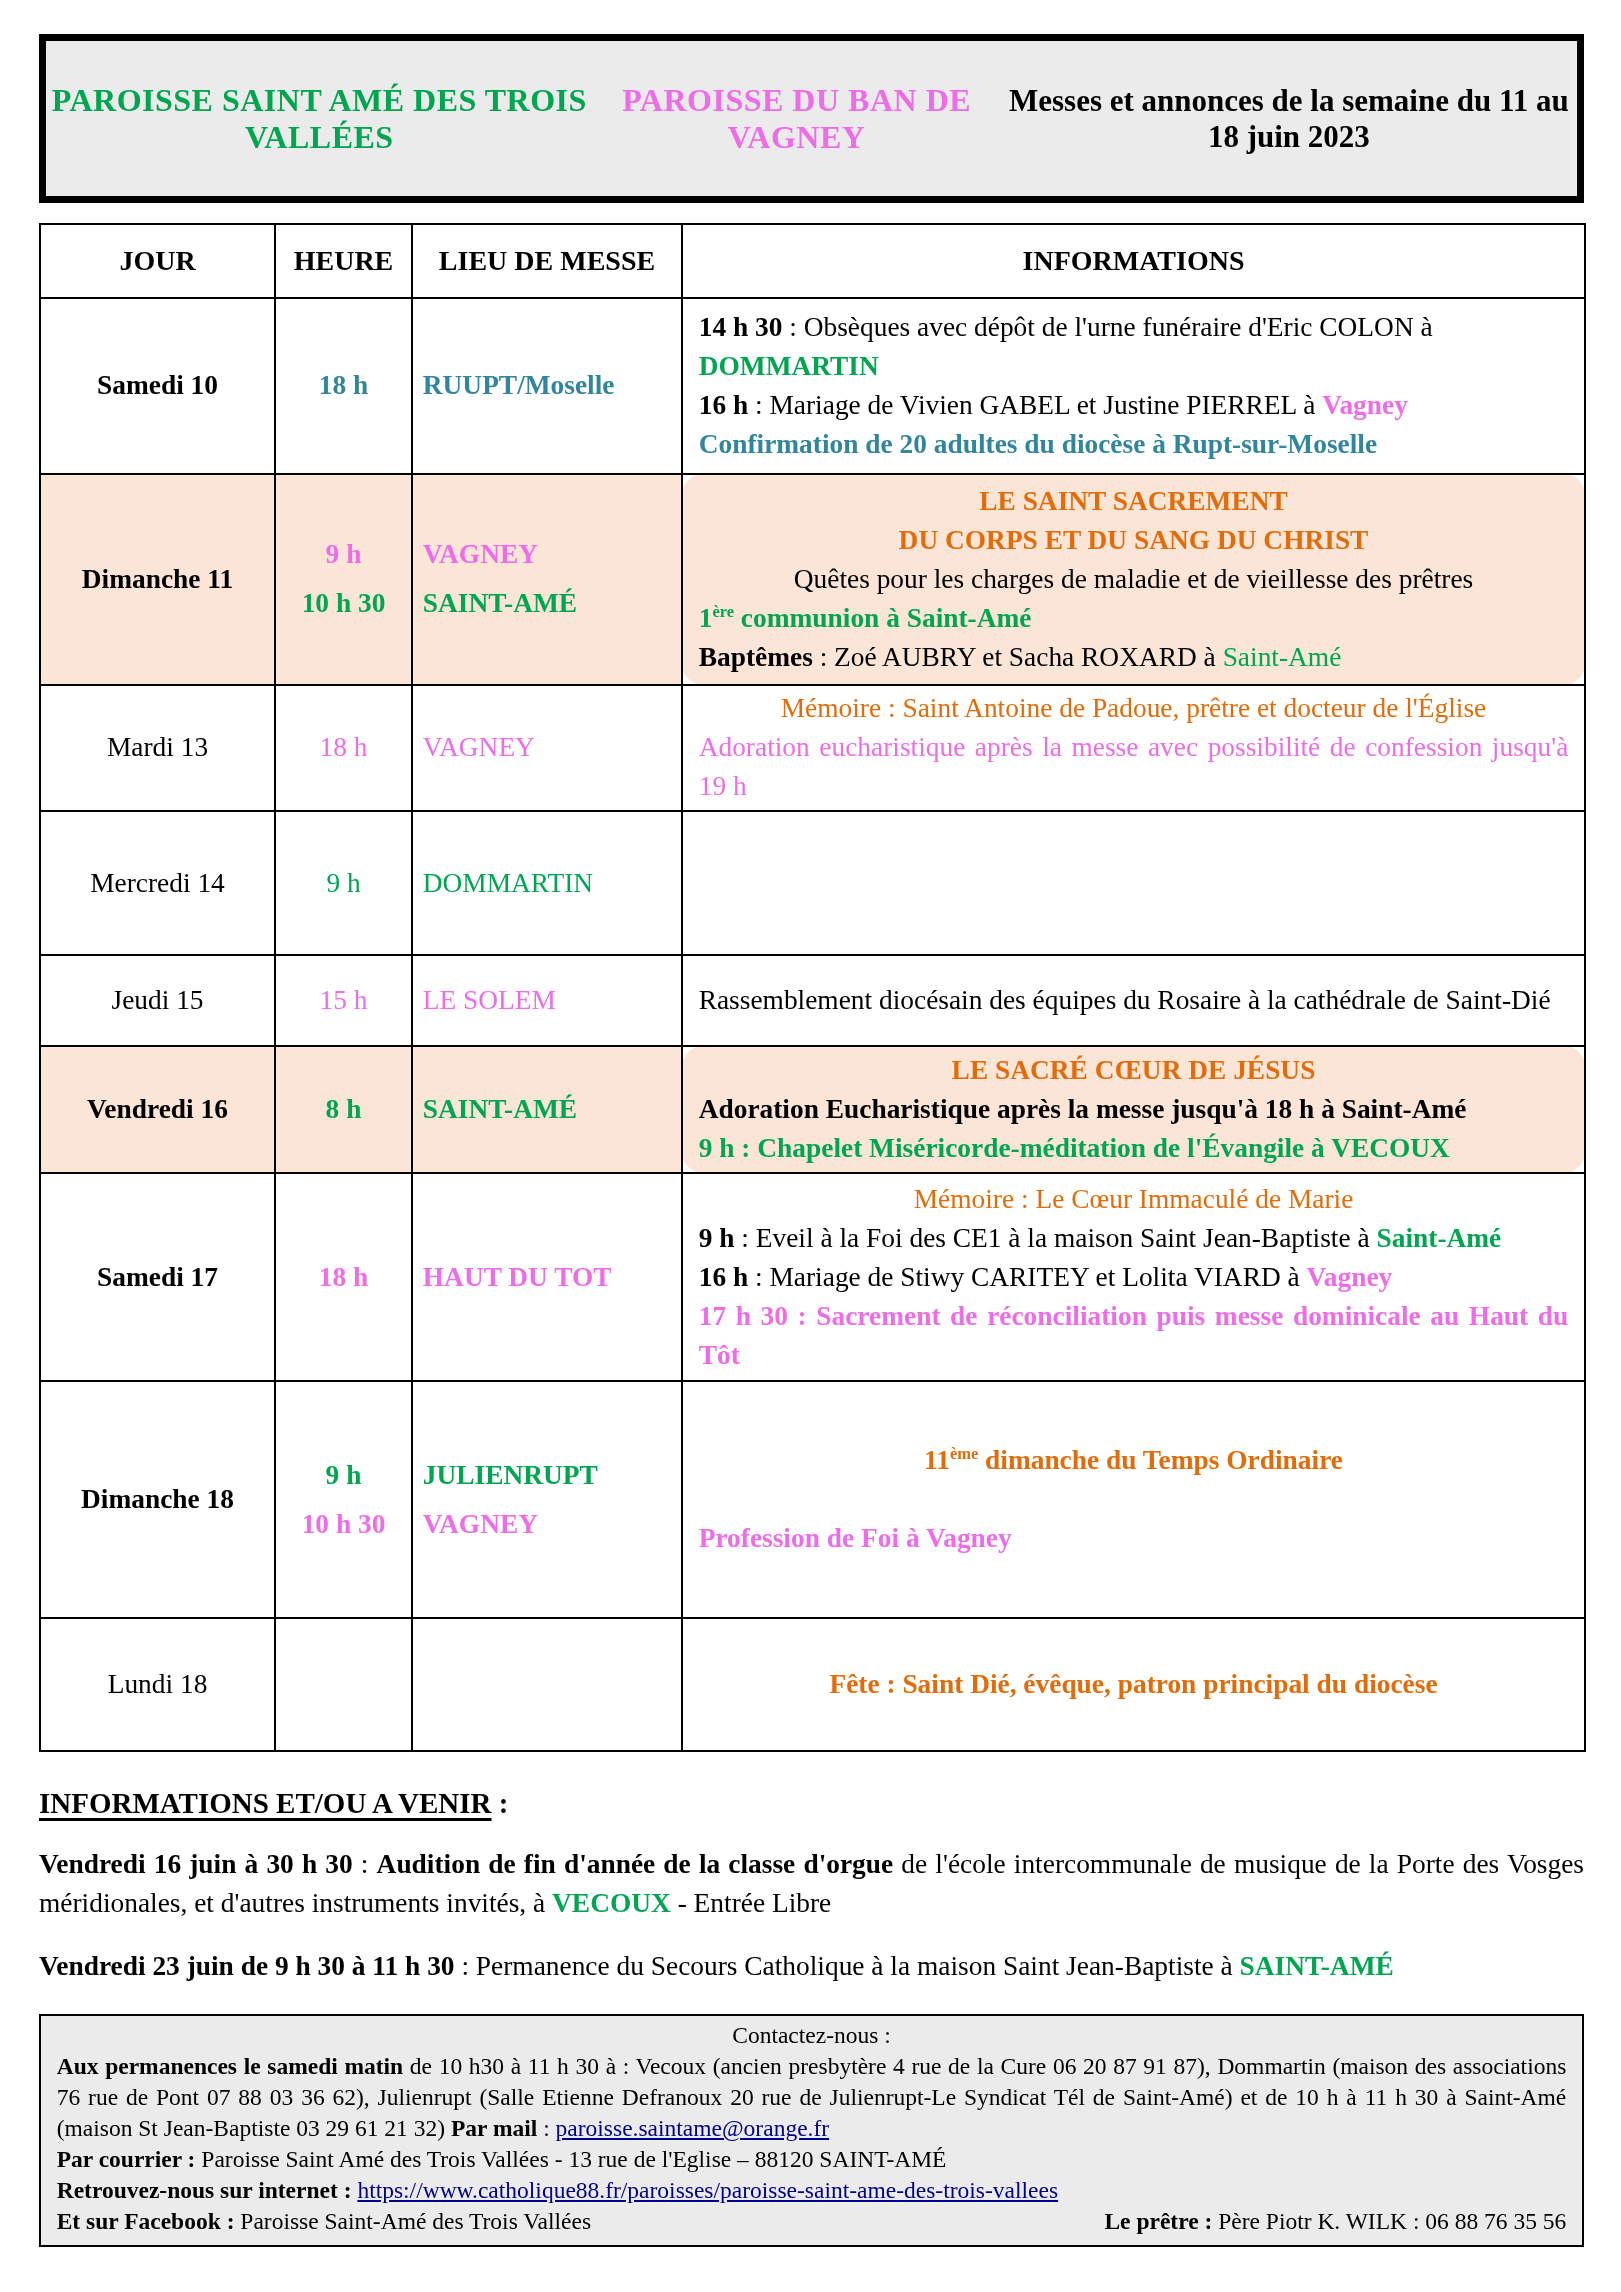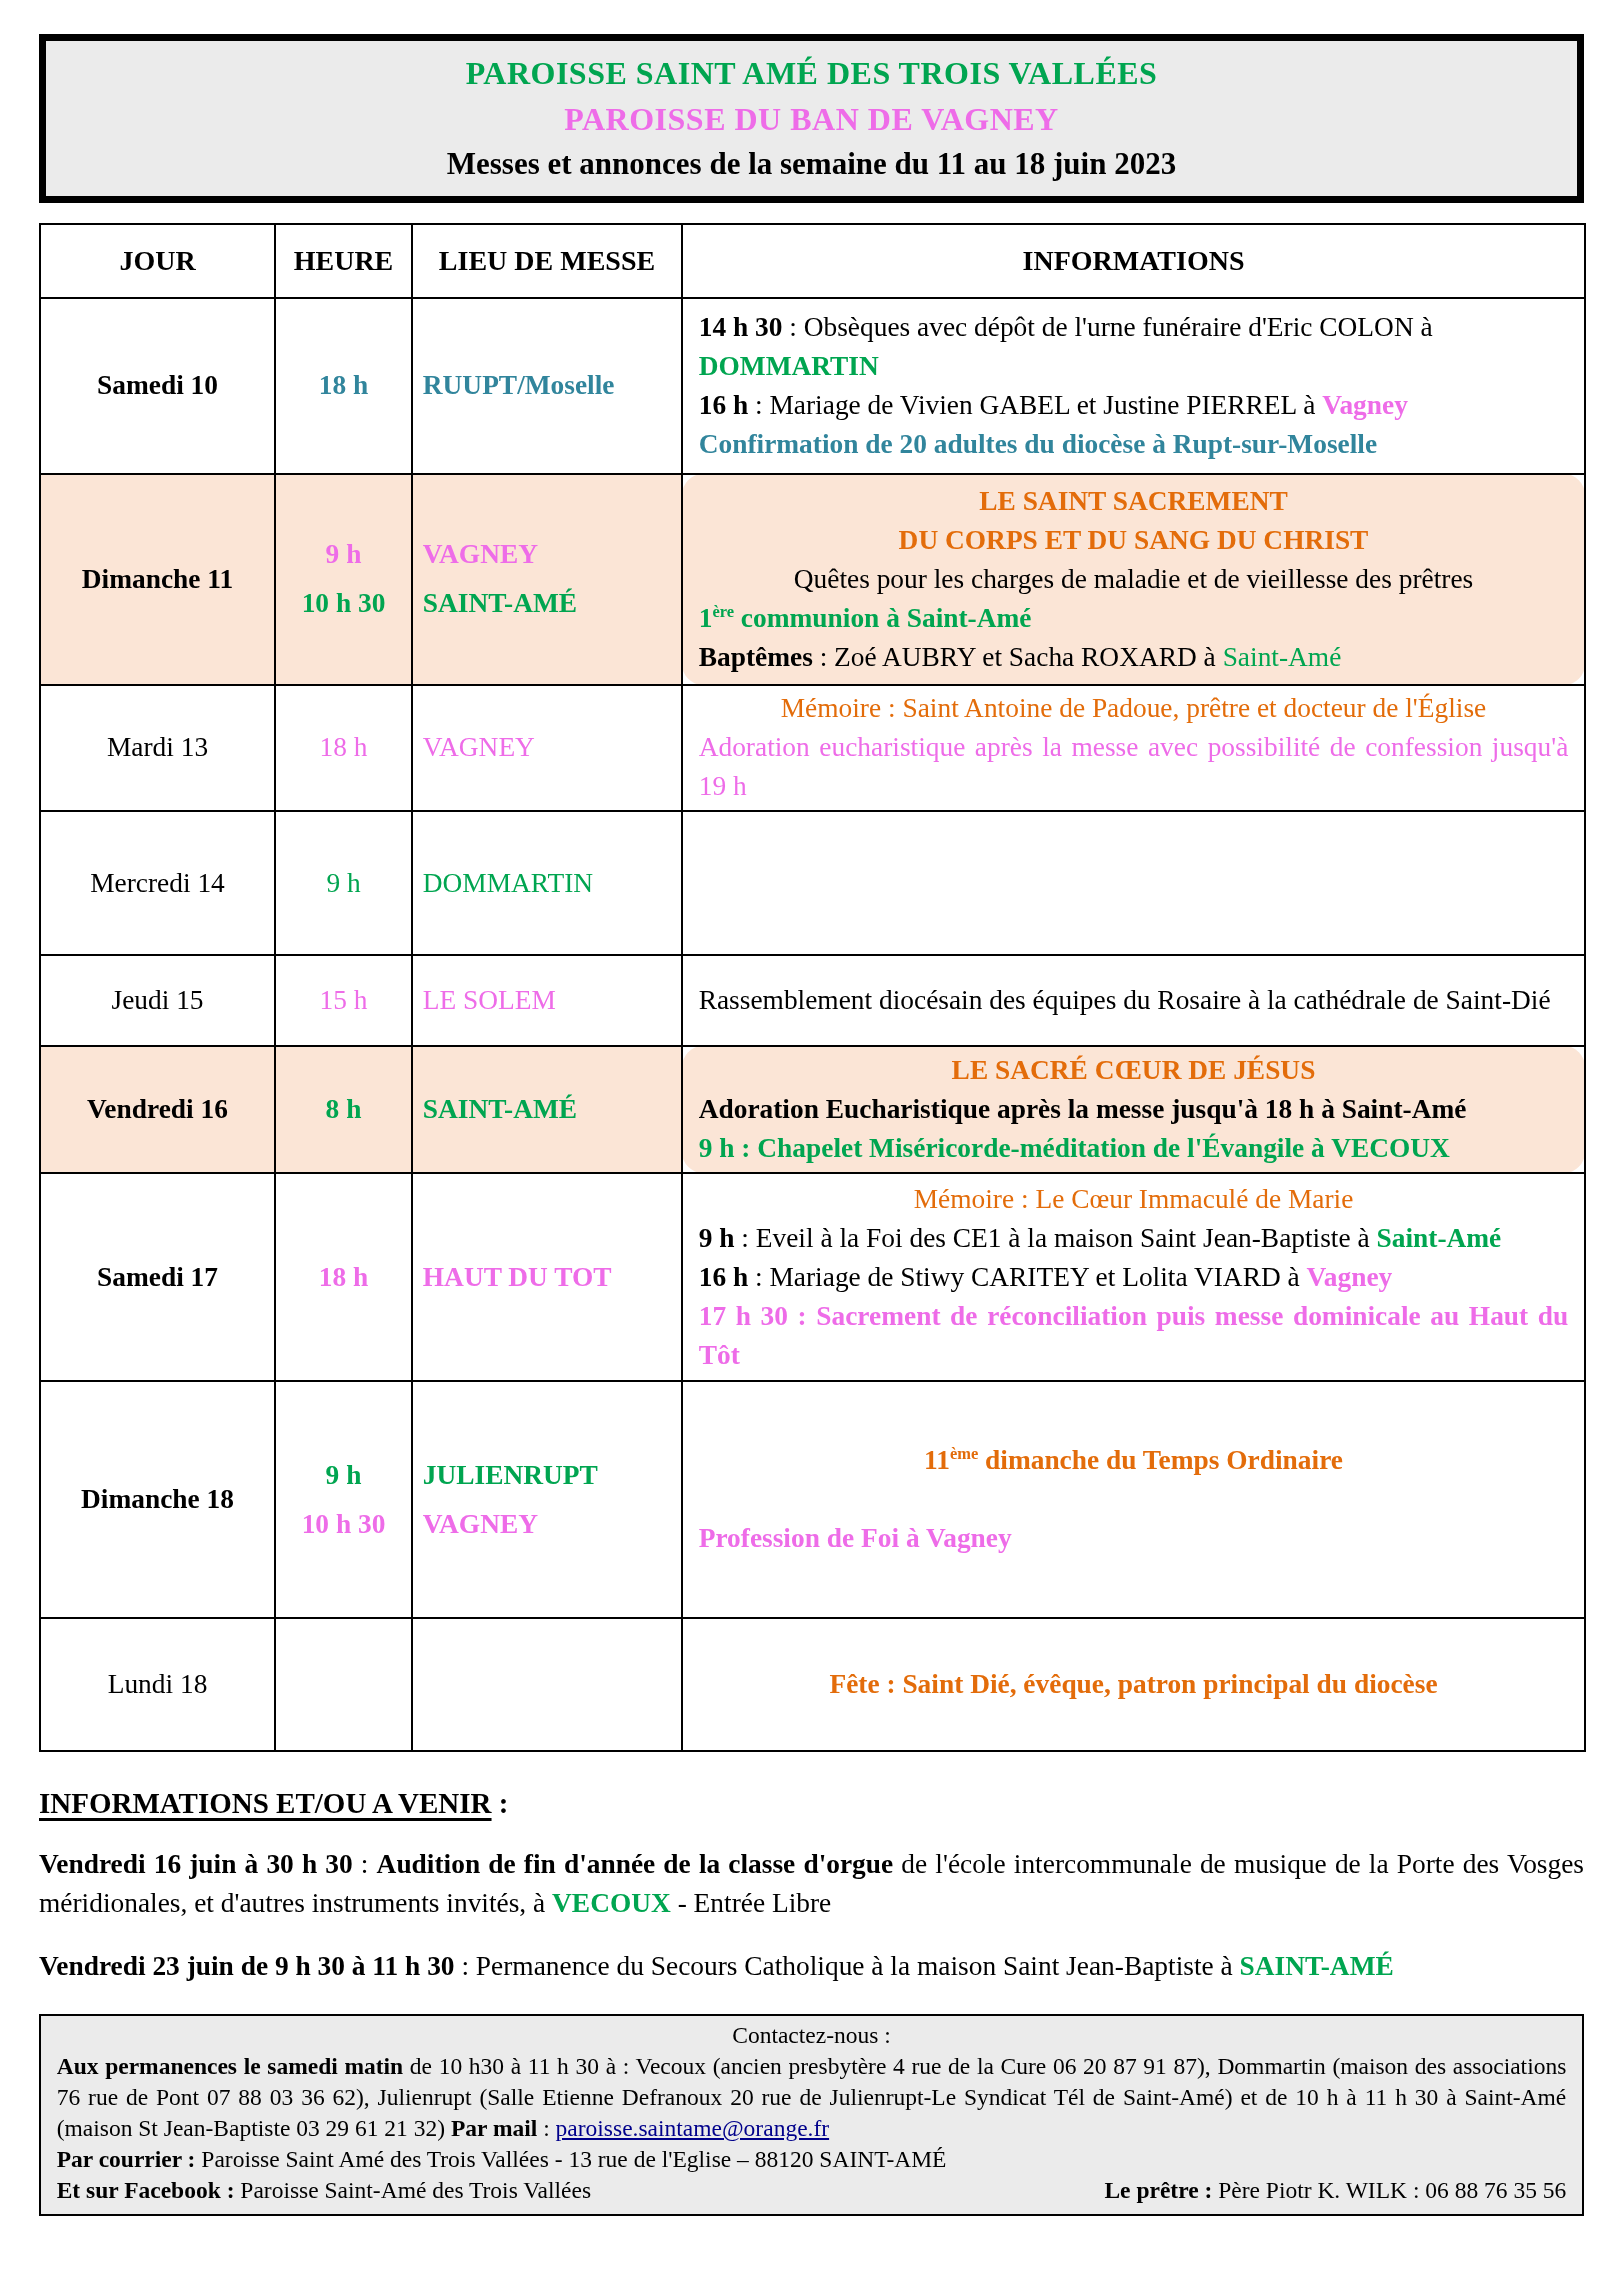--- a/index.html
+++ b/index.html
@@ -15,21 +15,21 @@
   html,body{margin:0;padding:0;}
   body{
     width:1621px;height:2293px;overflow:hidden;background:#ffffff;color:#000;
     font-family:"Liberation Serif","DejaVu Serif",serif;
   }
   .page{padding:34px 37px 0 39px;}
 
   
   .title-box{
     border:7.8px solid #000;background:var(--boxgray);height:169px;
-    display:flex;flex-direction:column;align-items:center;justify-content:center;
+    display:flex;flex-direction:row;align-items:center;justify-content:center;
     gap:8.8px;text-align:center;
   }
   .title-box .t1{font-size:32px;font-weight:bold;color:var(--green);letter-spacing:0.5px;}
   .title-box .t2{font-size:32px;font-weight:bold;color:var(--magenta);letter-spacing:0.5px;}
   .title-box .t3{font-size:31px;font-weight:bold;color:#000;}
 
   
   #sched{
     margin-top:19.6px;width:1547px;border-collapse:collapse;table-layout:fixed;
     border:2.9px solid #000;
@@ -238,20 +238,21 @@
     <div id="coming-paras">
         <div class="para justify"><span class="b">Vendredi 16 juin à 30 h 30</span><span> : </span><span class="b">Audition de fin d'année de la classe d'orgue</span><span> de l'école intercommunale de musique de la Porte des Vosges méridionales, et d'autres instruments invités, à </span><span class="b c-green">VECOUX</span><span> - Entrée Libre</span></div>
         <div class="para justify"><span class="b">Vendredi 23 juin de 9 h 30 à 11 h 30</span><span> : Permanence du Secours Catholique à la maison Saint Jean-Baptiste à </span><span class="b c-green">SAINT-AMÉ</span></div>
       </div>
   </div>
 
   <div class="contact-box" id="contact-box">
       <div class="fline center"><span>Contactez-nous :</span></div>
       <div class="fline justify"><span class="b">Aux permanences le samedi matin</span><span> de 10 h30 à 11 h 30 à : Vecoux (ancien presbytère 4 rue de la Cure 06 20 87 91 87), Dommartin (maison des associations 76 rue de Pont 07 88 03 36 62), Julienrupt (Salle Etienne Defranoux 20 rue de Julienrupt-Le Syndicat Tél de Saint-Amé) et de 10 h à 11 h 30 à Saint-Amé (maison St Jean-Baptiste 03 29 61 21 32) </span><span class="b">Par mail</span><span> : </span><a href="#" class="lnk">paroisse.saintame@orange.fr</a></div>
       <div class="fline left"><span class="b">Par courrier :</span><span> Paroisse Saint Amé des Trois Vallées - 13 rue de l'Eglise – 88120 SAINT-AMÉ</span></div>
+      <div class="fline left"><span class="b">Retrouvez-nous sur internet :</span><span> </span><a href="#" class="lnk">https://www.catholique88.fr/paroisses/paroisse-saint-ame-des-trois-vallees</a></div>
       <div class="fline split">
         <span><span class="b">Et sur Facebook :</span><span> Paroisse Saint-Amé des Trois Vallées</span></span>
         <span><span class="b">Le prêtre :</span><span> Père Piotr K. WILK : 06 88 76 35 56</span></span>
       </div>
     </div>
 
 </div>
 
 
 </body></html>

